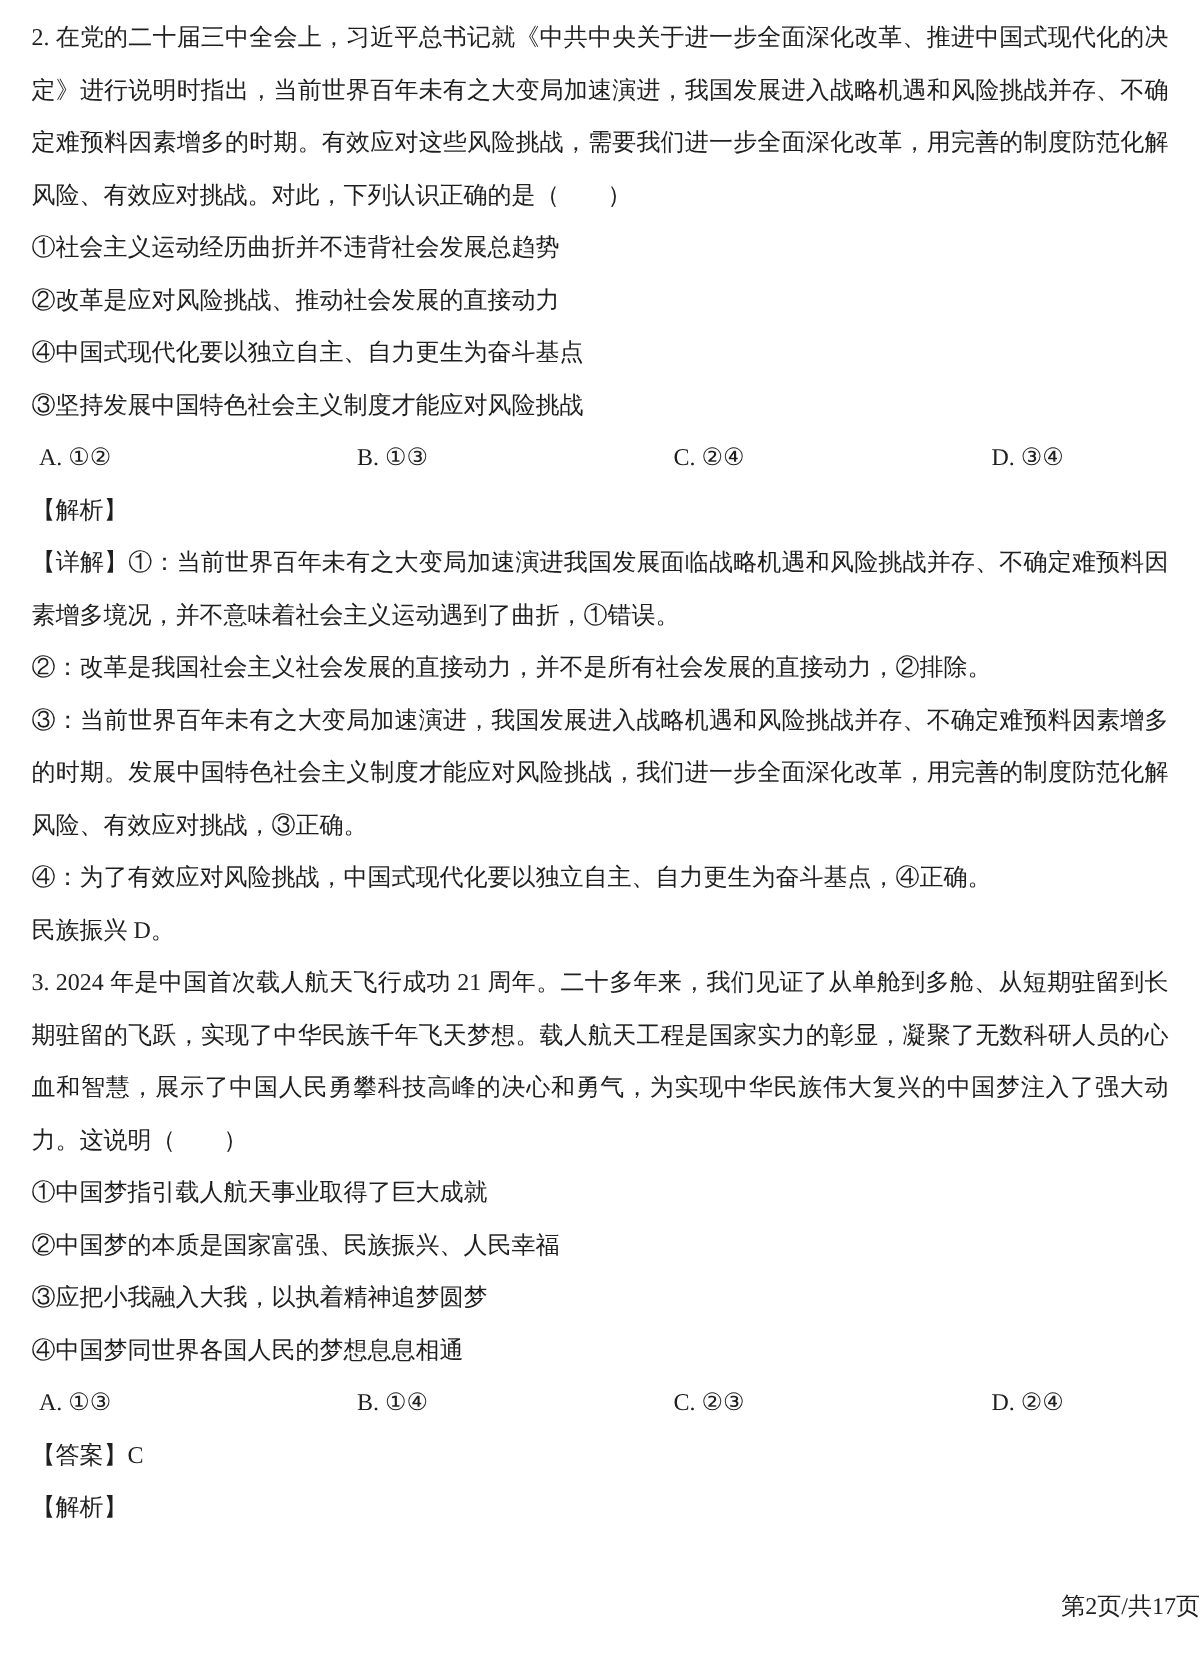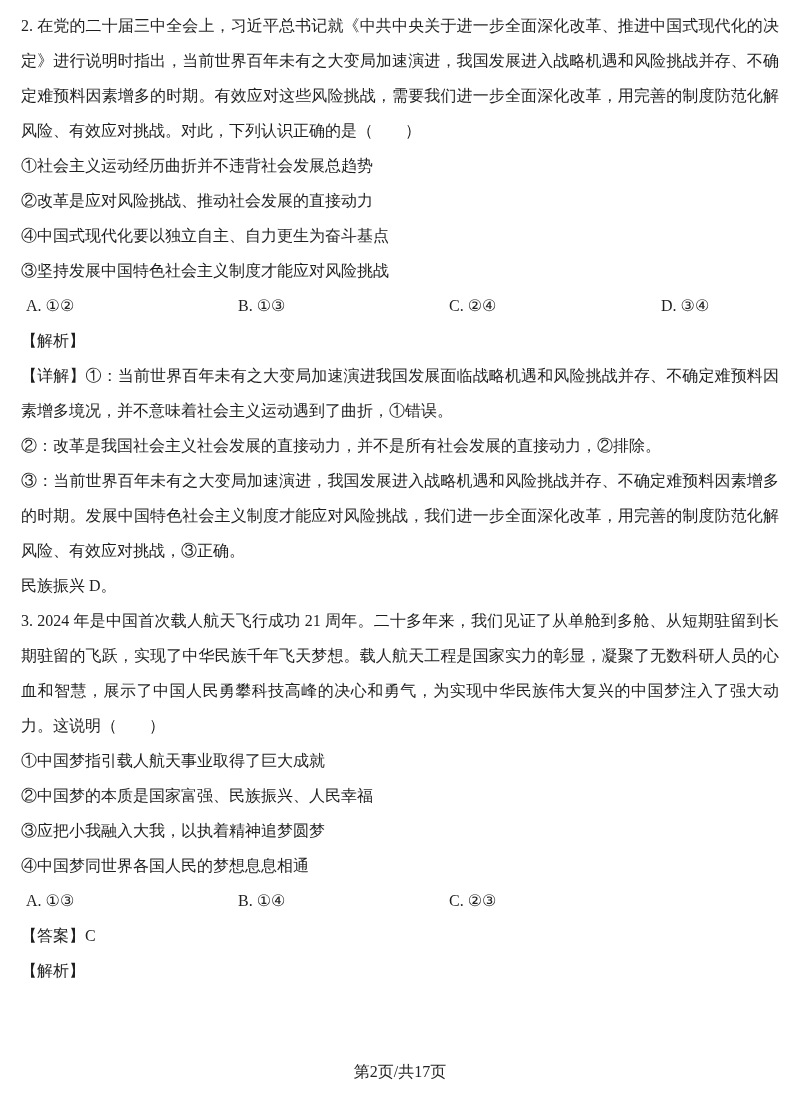--- a/index.html
+++ b/index.html
@@ -35,21 +35,21 @@
     white-space: nowrap;
   }
   .answer-line span {
     white-space: pre;
   }
   .page-footer {
     position: absolute;
     left: 0;
     right: 0;
     bottom: 13px;
-    text-align: center;
+    text-align: right;
     font-size: 16px;
     line-height: 35px;
   }
 </style>
 </head>
 <body>
 
 <div class="page">
 
   <section>
@@ -61,33 +61,35 @@
     <div class="choices-row">
       <span class="choice">A. ①②</span>
       <span class="choice">B. ①③</span>
       <span class="choice">C. ②④</span>
       <span class="choice">D. ③④</span>
     </div>
     <p>【解析】</p>
     <p>【详解】①：当前世界百年未有之大变局加速演进我国发展面临战略机遇和风险挑战并存、不确定难预料因素增多境况，并不意味着社会主义运动遇到了曲折，①错误。</p>
     <p>②：改革是我国社会主义社会发展的直接动力，并不是所有社会发展的直接动力，②排除。</p>
     <p>③：当前世界百年未有之大变局加速演进，我国发展进入战略机遇和风险挑战并存、不确定难预料因素增多的时期。发展中国特色社会主义制度才能应对风险挑战，我们进一步全面深化改革，用完善的制度防范化解风险、有效应对挑战，③正确。</p>
+    <p>④：为了有效应对风险挑战，中国式现代化要以独立自主、自力更生为奋斗基点，④正确。</p>
     <p>民族振兴 D。</p>
   </section>
 
   <section>
     <p>3. 2024 年是中国首次载人航天飞行成功 21 周年。二十多年来，我们见证了从单舱到多舱、从短期驻留到长期驻留的飞跃，实现了中华民族千年飞天梦想。载人航天工程是国家实力的彰显，凝聚了无数科研人员的心血和智慧，展示了中国人民勇攀科技高峰的决心和勇气，为实现中华民族伟大复兴的中国梦注入了强大动力。这说明（　　）</p>
     <p>①中国梦指引载人航天事业取得了巨大成就</p>
     <p>②中国梦的本质是国家富强、民族振兴、人民幸福</p>
     <p>③应把小我融入大我，以执着精神追梦圆梦</p>
     <p>④中国梦同世界各国人民的梦想息息相通</p>
     <div class="choices-row">
       <span class="choice">A. ①③</span>
       <span class="choice">B. ①④</span>
       <span class="choice">C. ②③</span>
+      <span class="choice">D. ②④</span>
     </div>
     <p class="answer-line"><span>【答案】</span><span>C</span></p>
     <p>【解析】</p>
   </section>
 
   <div class="page-footer">第2页/共17页</div>
 
 </div>
 
 </body></html>

